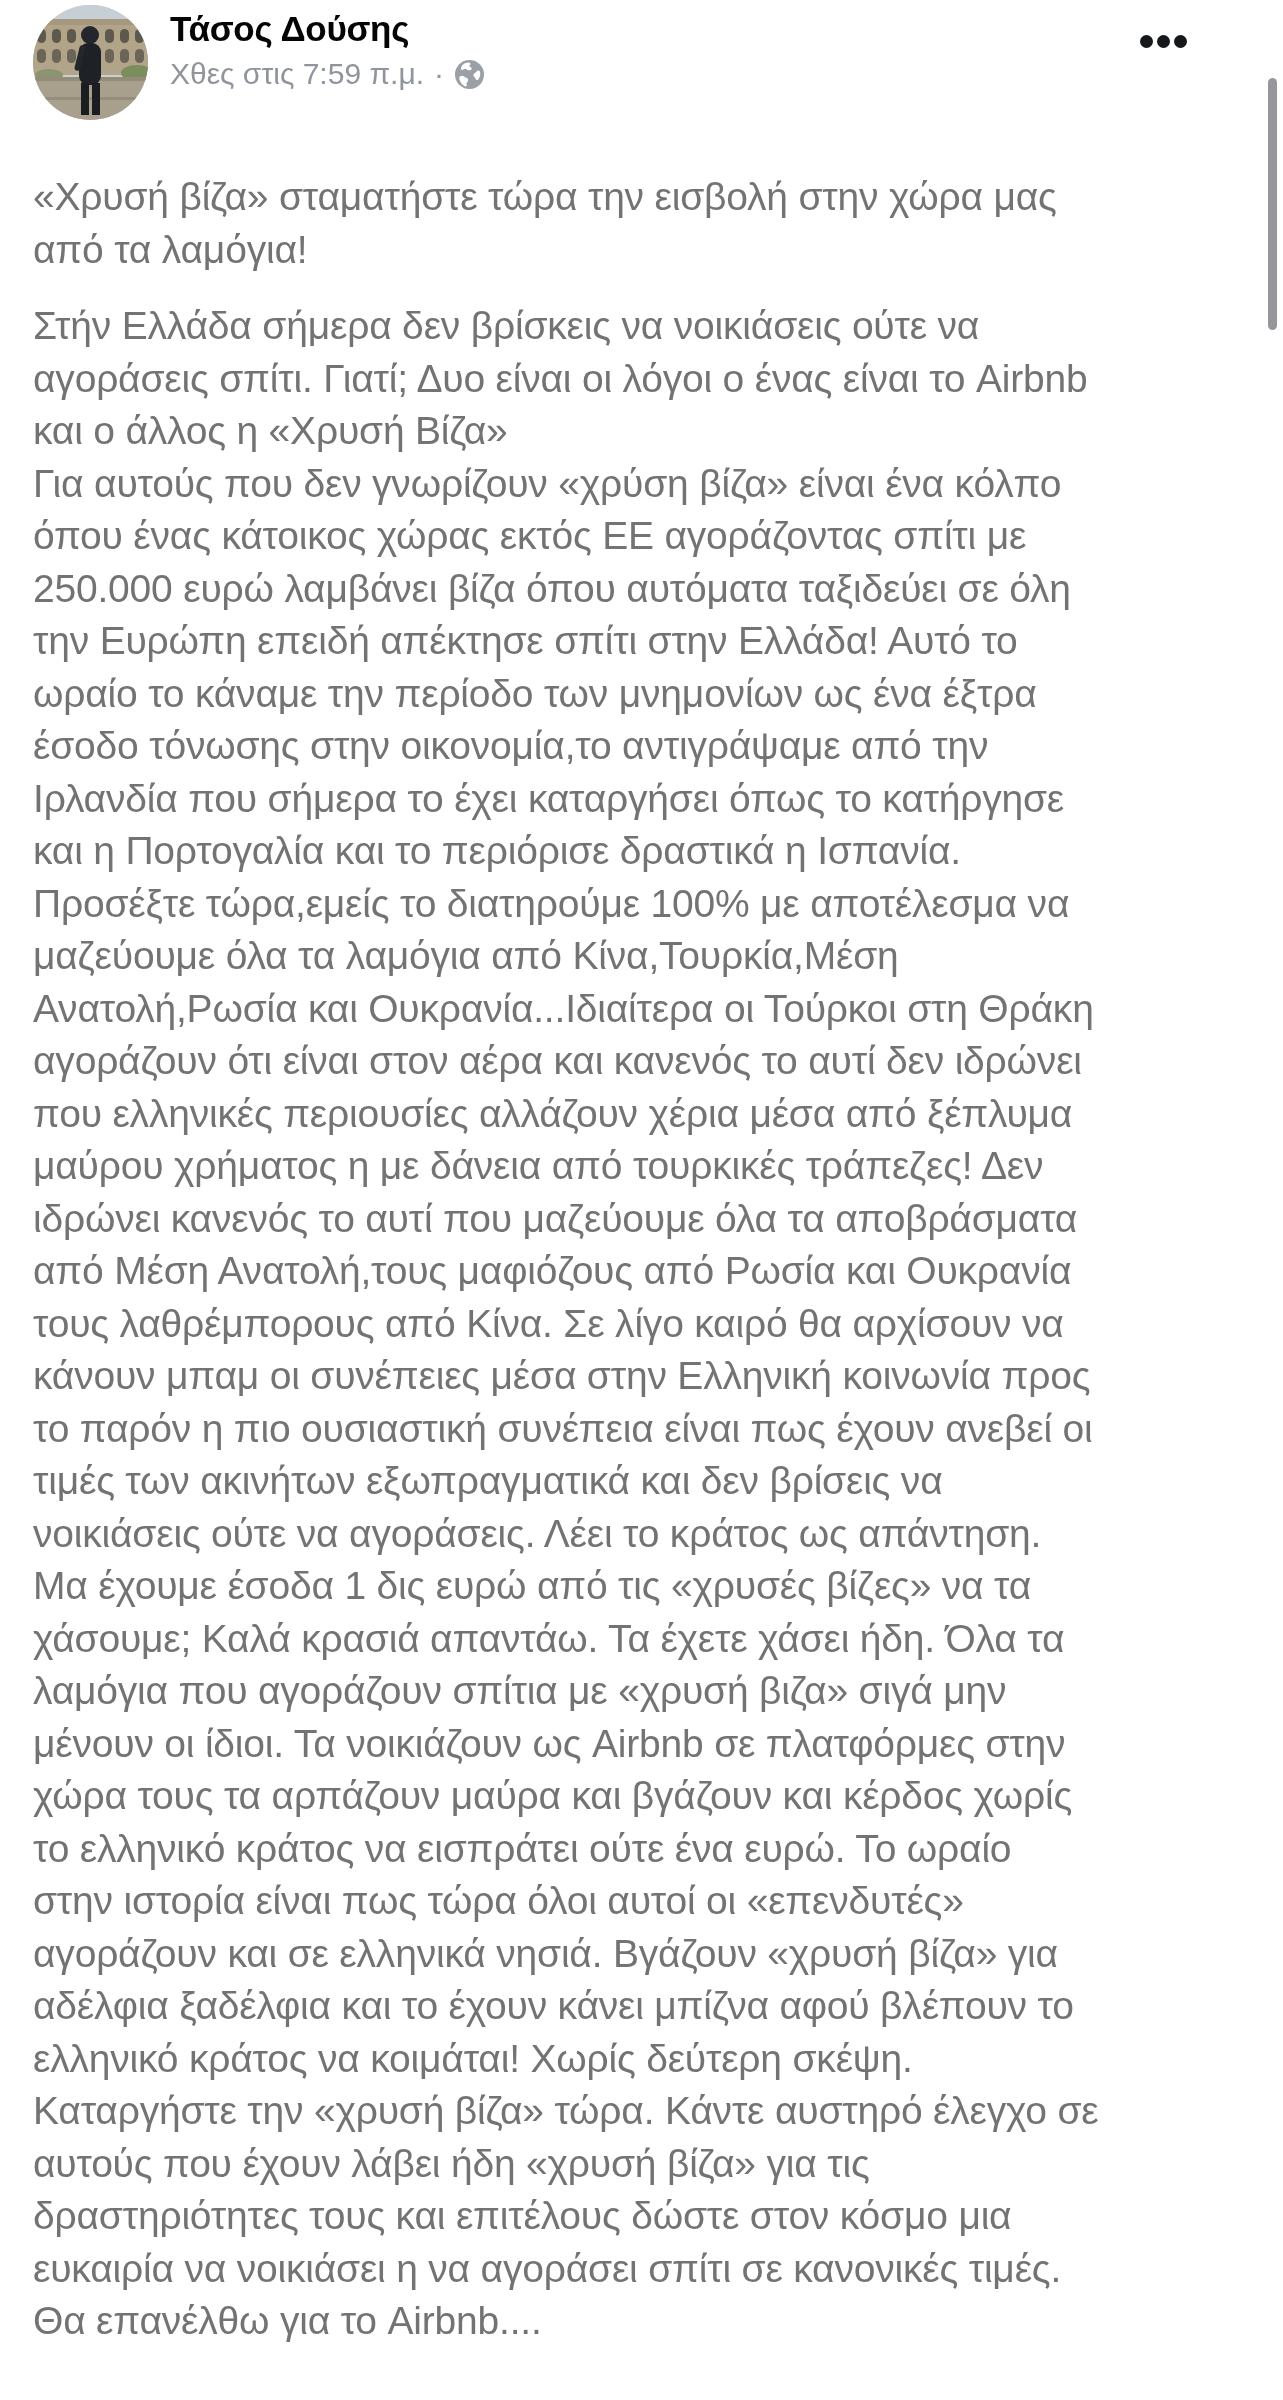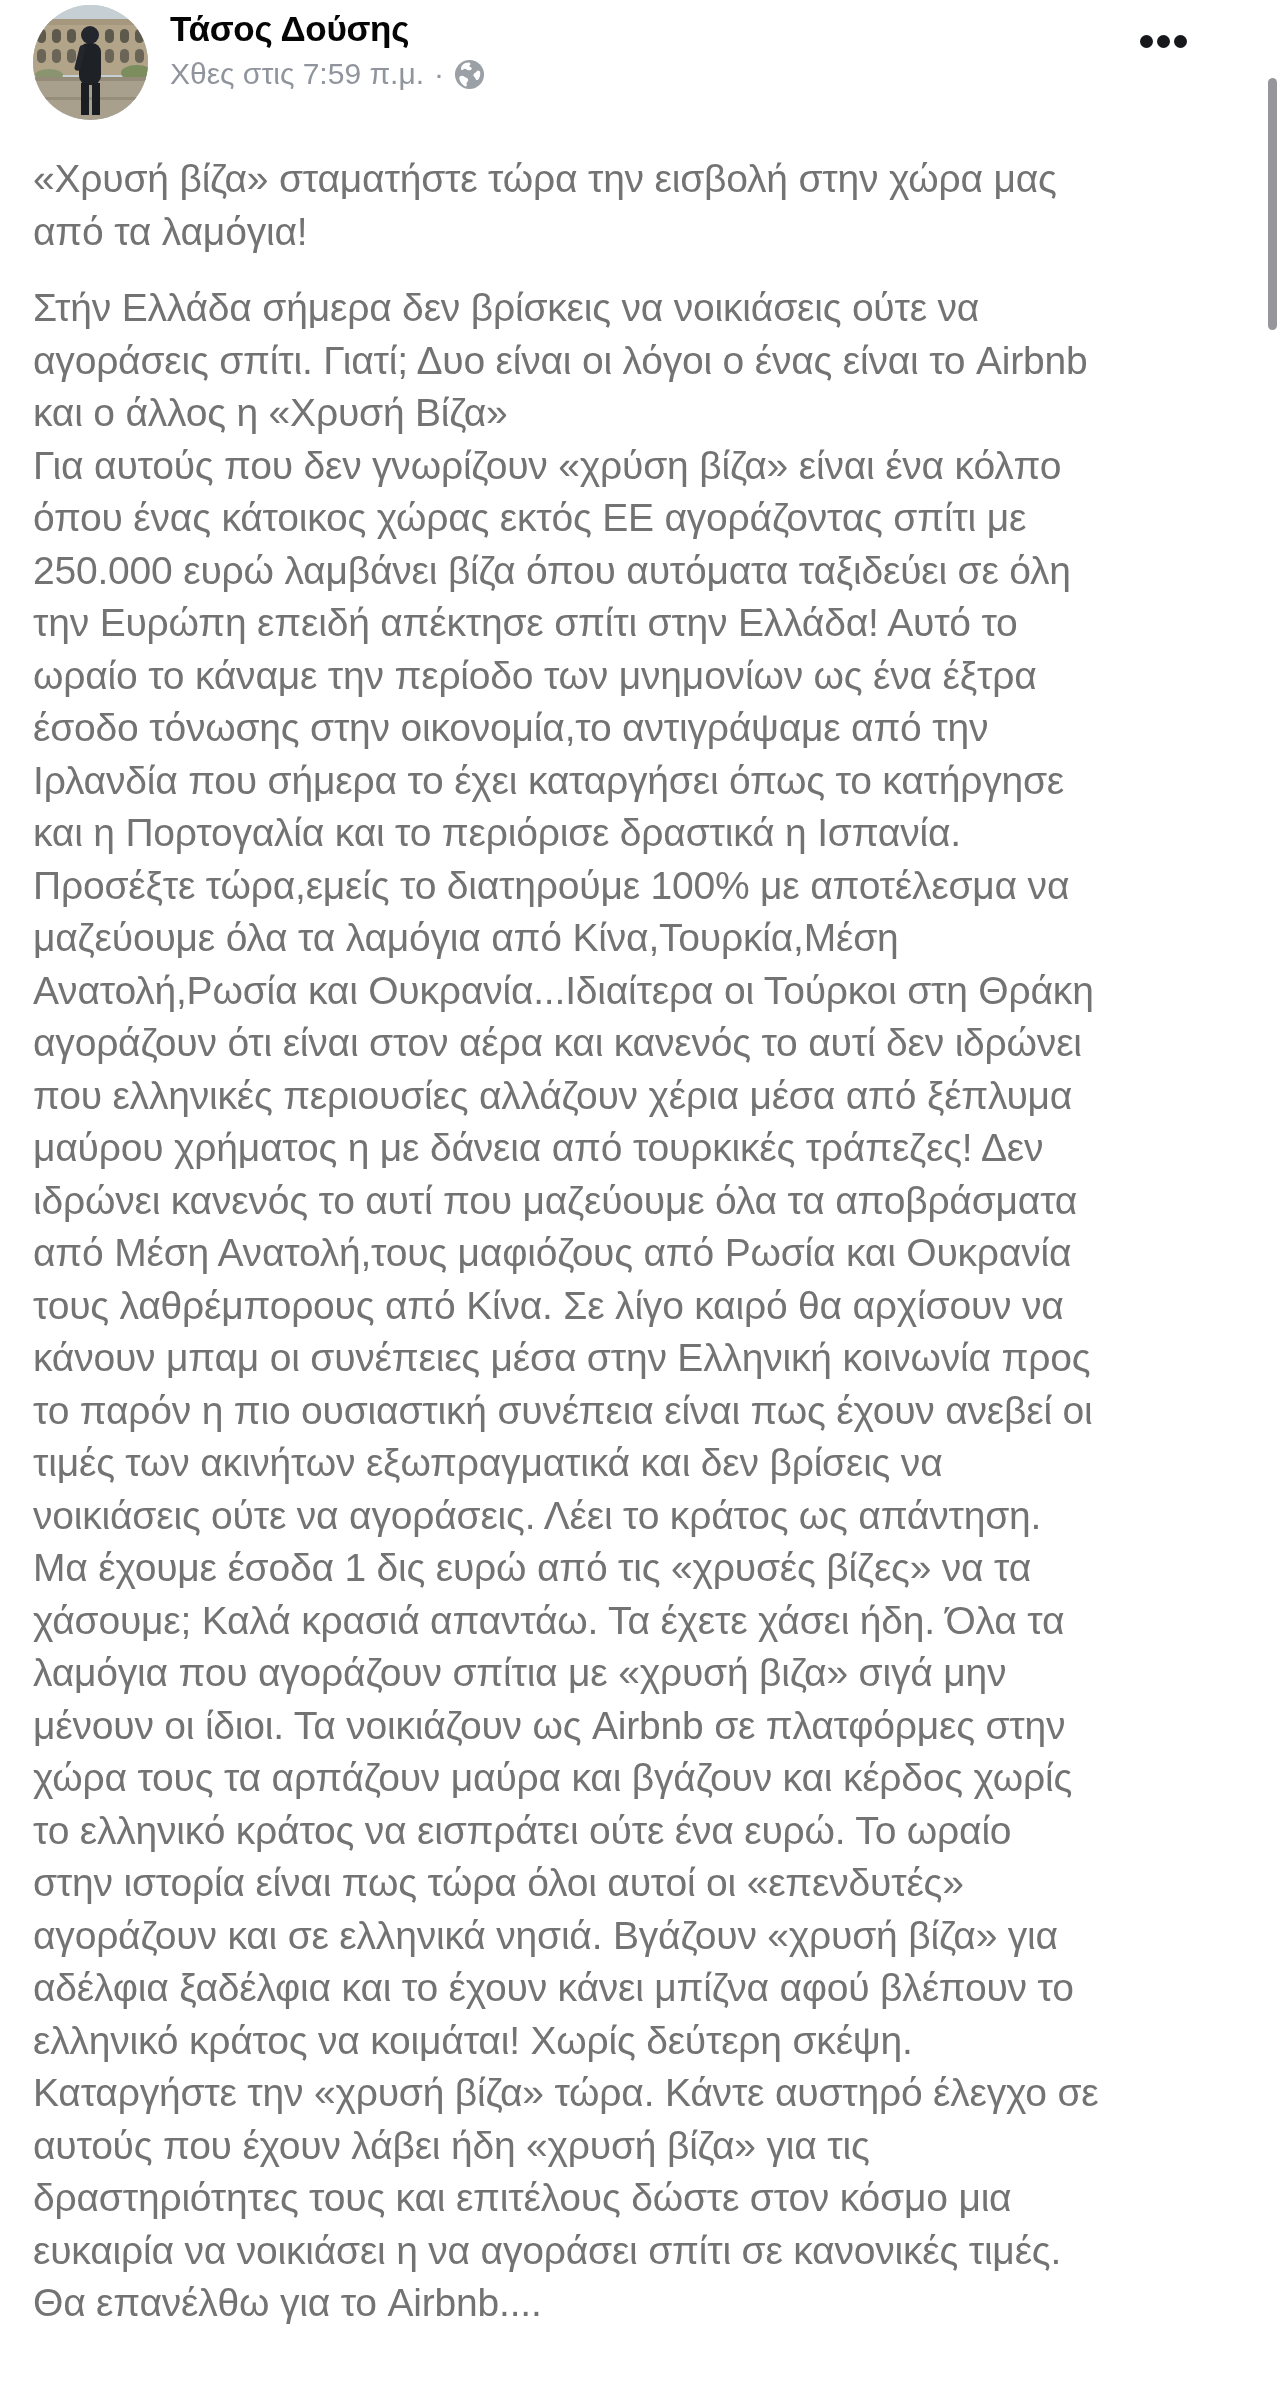--- a/index.html
+++ b/index.html
@@ -11,21 +11,21 @@
   .screen {
     position: relative;
     width: 1283px;
     height: 2400px;
     background: #ffffff;
     overflow: hidden;
   }
   
   .post-header {
     position: relative;
-    padding: 1px 0 0 33px;
+    padding: 19px 0 0 33px;
     height: 115px;
     text-decoration: underline;
   }
   .avatar {
     position: absolute;
     left: 33px;
     top: 5px;
     width: 115px;
     height: 115px;
     border-radius: 50%;

